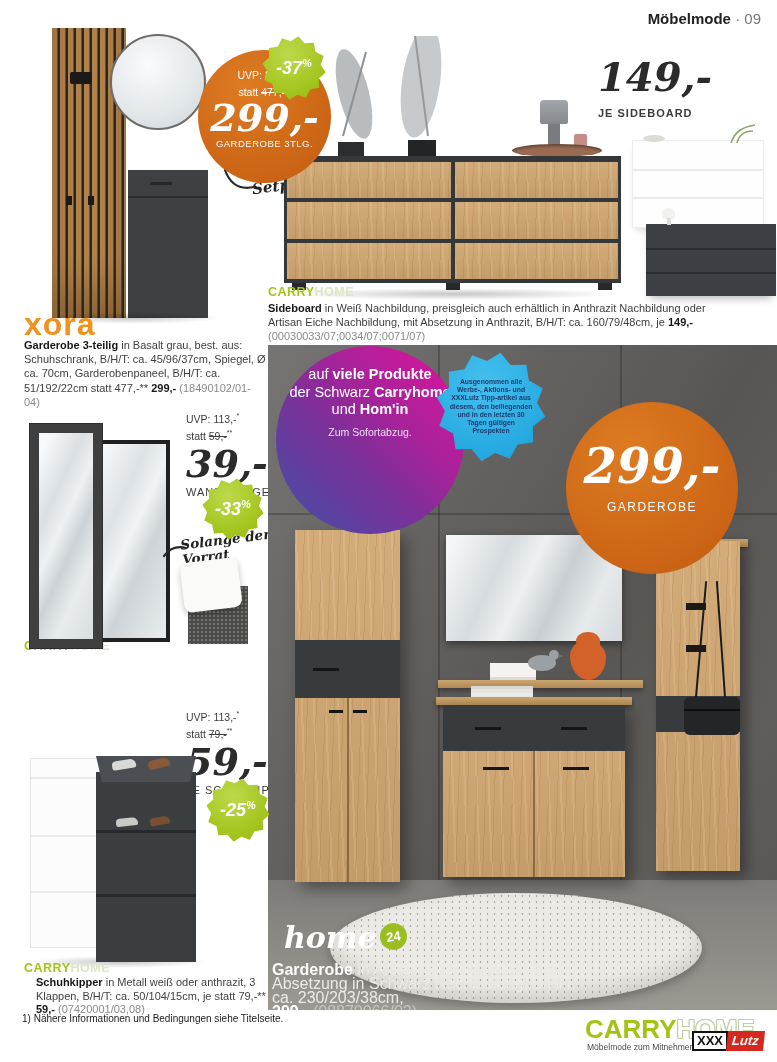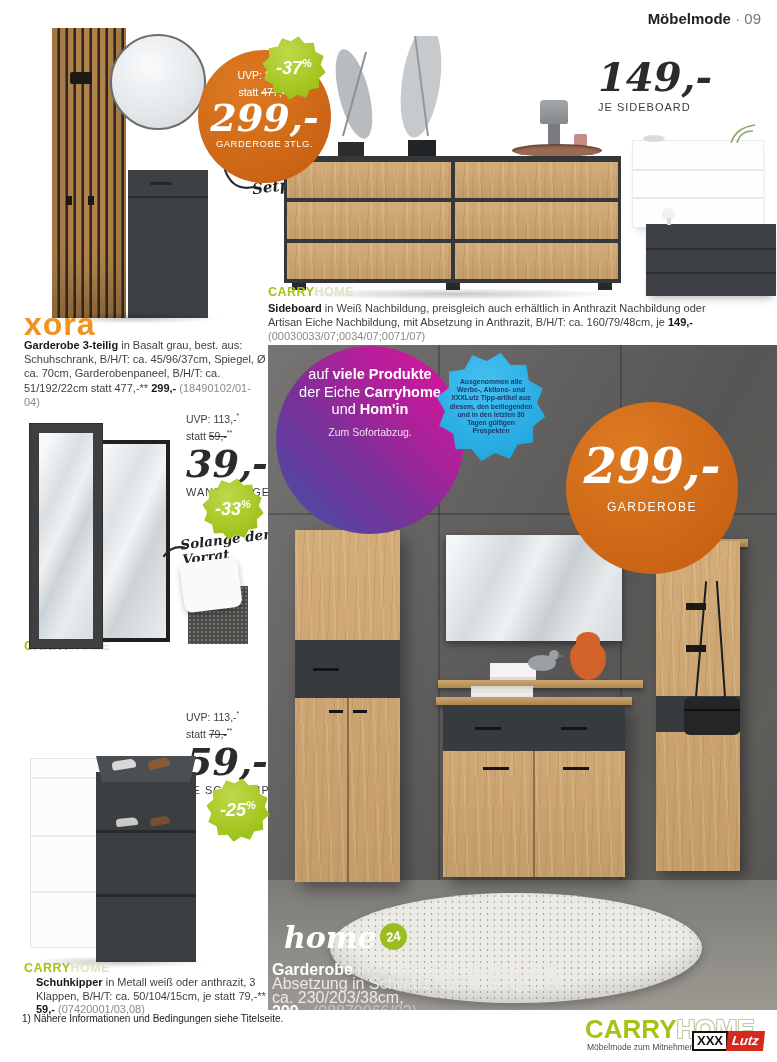--- a/index.html
+++ b/index.html
@@ -105,21 +105,21 @@
   
   .sbBody{position:absolute;left:284px;top:156px;width:337px;height:127px;background:#35383b;
           display:grid;grid-template-columns:1fr 1fr;grid-template-rows:1fr 1fr 1fr;gap:4px;padding:6px 3px 4px 3px;}
   .wood{background:linear-gradient(180deg,#d3ac7a,#c39c69);
         background-image:repeating-linear-gradient(92deg,rgba(125,88,48,.15) 0 1px,transparent 1px 9px),
                          repeating-linear-gradient(88deg,rgba(255,238,205,.14) 0 2px,transparent 2px 12px),
                          linear-gradient(180deg,#d3ac7a,#c39c69);}
   .foot{position:absolute;width:14px;height:7px;background:#26282a;}
   .p149{position:absolute;left:598px;top:56px;}
   .p149 .bigdark{font-size:40px;line-height:42px;}
-  .p149 .plabel{display:block;margin-top:3px;}
+  .p149 .plabel{display:block;margin-top:9px;font-weight:bold;}
   .sbw{position:absolute;left:632px;top:140px;width:132px;height:88px;background:#fefefe;border:1px solid #ececec;
        box-shadow:0 6px 8px -4px rgba(0,0,0,.18);}
   .sbw .dl{position:absolute;left:0;width:100%;height:2px;background:#e9e9e9;}
   .sbd{position:absolute;left:646px;top:224px;width:130px;height:72px;background:#3c3f43;
        box-shadow:0 6px 8px -4px rgba(0,0,0,.3);}
   .sbd .dl{position:absolute;left:0;width:100%;height:2px;background:#2b2d30;}
   .lampSh{position:absolute;left:540px;top:100px;width:28px;height:24px;border-radius:4px 4px 2px 2px;
           background:linear-gradient(#a2a5a9,#85888c);}
   .lampBa{position:absolute;left:548px;top:124px;width:12px;height:22px;background:#797b7f;}
   .cup{position:absolute;left:574px;top:134px;width:13px;height:13px;background:#c58d86;border-radius:2px;}
@@ -400,21 +400,21 @@
       <span class="hbadge" data-interactable="false">24</span>
     </div>
     <div class="desc5" data-interactable="false">
       <b data-interactable="false">Garderobe</b><span data-interactable="false"> in Artisan Eiche Nachbildung, Absetzung in Schwarz Nachbildung, B/H/T: ca. 230/203/38cm, </span><br>
       <b data-interactable="false">299,-</b><span class="code" data-interactable="false"> (08870066/02)</span>
     </div>
   </div>
 
   <div class="promo" data-interactable="false">
     <div class="pline" data-interactable="false"><span data-interactable="false">auf </span><b data-interactable="false">viele Produkte</b></div>
-    <div class="pline" data-interactable="false"><span data-interactable="false">der Eiche </span><b data-interactable="false">Carryhome</b></div>
+    <div class="pline" data-interactable="false"><span data-interactable="false">der Schwarz </span><b data-interactable="false">Carryhome</b></div>
     <div class="pline" data-interactable="false"><span data-interactable="false">und </span><b data-interactable="false">Hom'in</b></div>
     <div class="sub1" data-interactable="false">Zum Sofortabzug.</div>
   </div>
   <div class="burstBlue" data-interactable="false">
     <div class="btxt" data-interactable="false">Ausgenommen alle Werbe-, Aktions- und XXXLutz Tipp-artikel aus diesem, den beiliegenden und in den letzten 30 Tagen gültigen Prospekten</div>
   </div>
 
   <div class="pcircle pc-hero" data-interactable="false">
     <span class="script" data-interactable="false">299,-</span>
     <span class="plabel" data-interactable="false">GARDEROBE</span>

